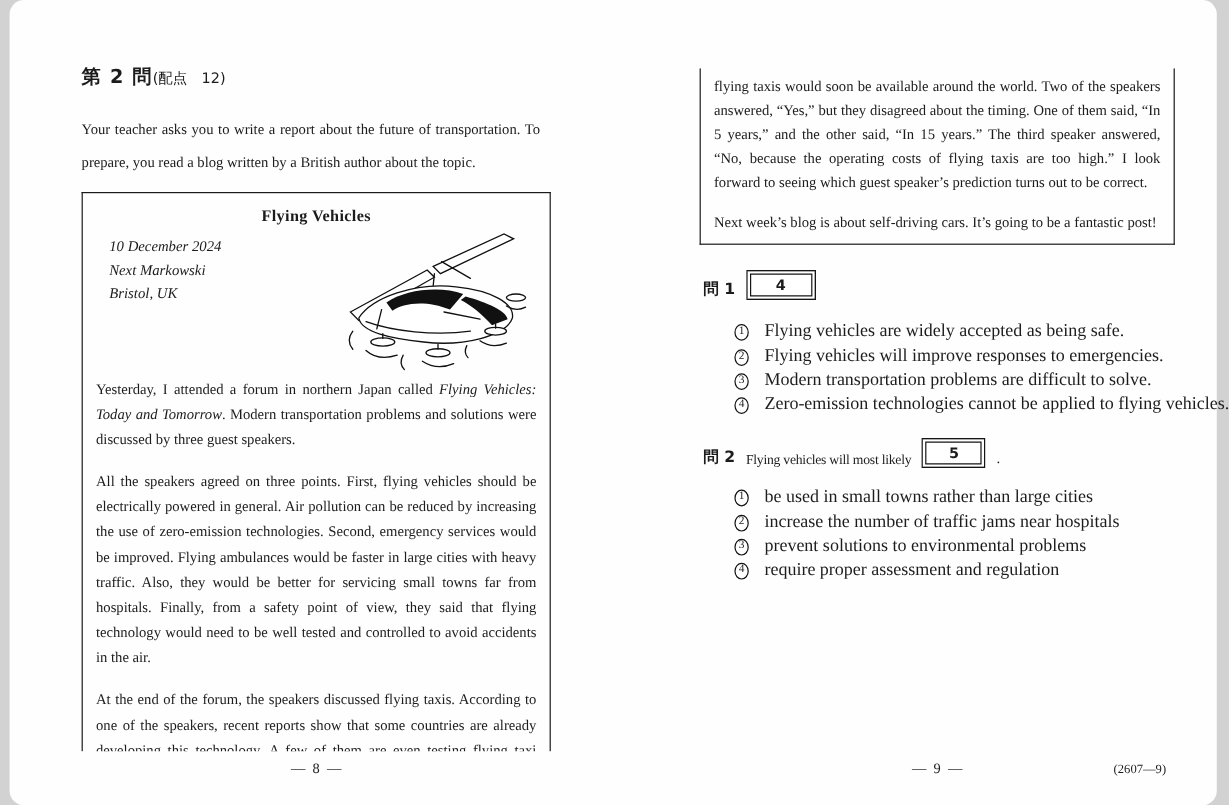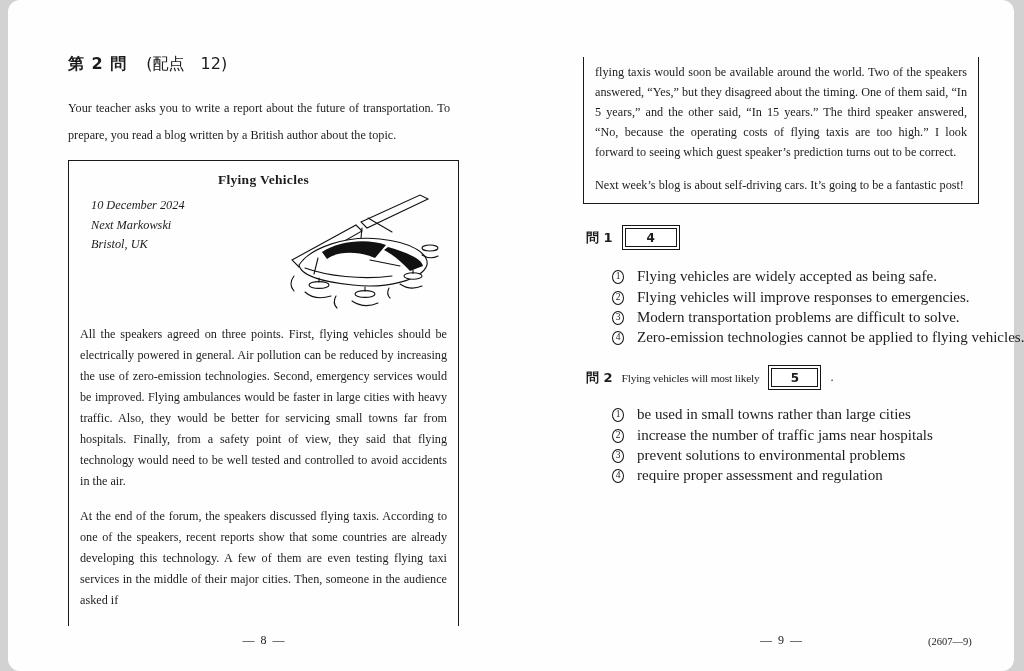--- a/index.html
+++ b/index.html
@@ -6,21 +6,21 @@
   html,body { width:1024px; height:671px; overflow:hidden; background:#d2d2d2;
               font-family:"Liberation Serif","DejaVu Serif",serif; color:#1c1c1c; }
   .sheet { position:absolute; left:8px; right:10px; top:0; bottom:0;
            background:#fefefe; border-radius:12px; }
   .abs { position:absolute; }
 
   
   .jp { font-family:"DejaVu Sans","Liberation Sans",sans-serif; font-weight:bold; }
   .section-head { left:60px; top:54px; }
   .section-title { font-size:16px; letter-spacing:1px; }
-  .points-note { font-size:16px; font-weight:normal; font-family:"DejaVu Sans",sans-serif; margin-left:19px; }
+  .points-note { font-size:12px; font-weight:normal; font-family:"DejaVu Sans",sans-serif; margin-left:0; }
 
   
   .eng { font-size:12.2px; line-height:21px; text-align:justify; }
   .intro { left:60px; top:95px; width:382px; line-height:27px; }
 
   
   .blog-box { left:60px; top:160px; width:391px; height:466px;
               border:1.4px solid #1a1a1a; border-bottom:none; padding:0 11px; overflow:hidden; }
   .blog-title { text-align:center; margin-top:11px; font-weight:bold; 
                 font-size:13.5px; letter-spacing:.3px; }
@@ -30,21 +30,21 @@
   .blog-illu { position:absolute; right:0; top:0; }
   .para { margin-top:14px; }
   .para.first { margin-top:4px; }
   .blog-box-cont { left:575px; top:57px; width:396px; height:147px;
                    border:1.4px solid #1a1a1a; border-top:none; padding:0 11px; overflow:hidden; }
   .blog-box-cont .eng { line-height:20px; }
   .cont-p1 { margin-top:5px; }
   .cont-p2 { margin-top:13px; }
 
   
-  .qline { display:flex; align-items:center; gap:9px; white-space:nowrap; height:25px; }
+  .qline { display:flex; align-items:flex-end; gap:9px; white-space:nowrap; height:25px; }
   .qlabel { font-size:13px; }
   .qtext { font-size:11.4px; letter-spacing:-0.2px; }
   .ansbox { width:58px; height:25px; background:#fff; border:1.6px solid #151515;
             box-shadow: inset 0 0 0 2px #fff, inset 0 0 0 3px #151515;
             display:flex; align-items:center; justify-content:center;
             font-family:"DejaVu Sans","Liberation Sans",sans-serif;
             font-weight:600; font-size:12px; }
   .ansbox.small { width:53px; }
   .qperiod { font-size:12.5px; }
 
@@ -101,20 +101,21 @@
           <path d="M33,104 q10,9 26,4"></path>
           <path d="M80,113 q12,8 26,2"></path>
           <path d="M128,96 q10,7 22,2"></path>
           <path d="M150,67 q8,5 16,1"></path>
           <path d="M22,88 q-6,8 0,15"></path>
           <path d="M64,108 q-4,7 1,12"></path>
           <path d="M117,100 q-3,6 1,10"></path>
         </g>
       </svg>
     </div>
+    <p class="eng para first"><span>Yesterday, I attended a forum in northern Japan called </span><i>Flying Vehicles: Today and Tomorrow</i><span>.  Modern transportation problems and solutions were discussed by three guest speakers.</span></p>
     <p class="eng para">All the speakers agreed on three points.  First, flying vehicles should be electrically powered in general.  Air pollution can be reduced by increasing the use of zero-emission technologies.  Second, emergency services would be improved.  Flying ambulances would be faster in large cities with heavy traffic.  Also, they would be better for servicing small towns far from hospitals.  Finally, from a safety point of view, they said that flying technology would need to be well tested and controlled to avoid accidents in the air.</p>
     <p class="eng para">At the end of the forum, the speakers discussed flying taxis.  According to one of the speakers, recent reports show that some countries are already developing this technology.  A few of them are even testing flying taxi services in the middle of their major cities.  Then, someone in the audience asked if</p>
   </div>
 
   <div class="abs footer-num fl-num">—  8  —</div>
   <div class="abs footer-code fl-code">(2607—8)</div>
 
   <div class="abs blog-box-cont">
     <p class="eng cont-p1">flying taxis would soon be available around the world.  Two of the speakers answered, “Yes,” but they disagreed about the timing.  One of them said, “In 5 years,” and the other said, “In 15 years.”  The third speaker answered, “No, because the operating costs of flying taxis are too high.”  I look forward to seeing which guest speaker’s prediction turns out to be correct.</p>
     <p class="eng cont-p2">Next week’s blog is about self-driving cars.  It’s going to be a fantastic post!</p>

